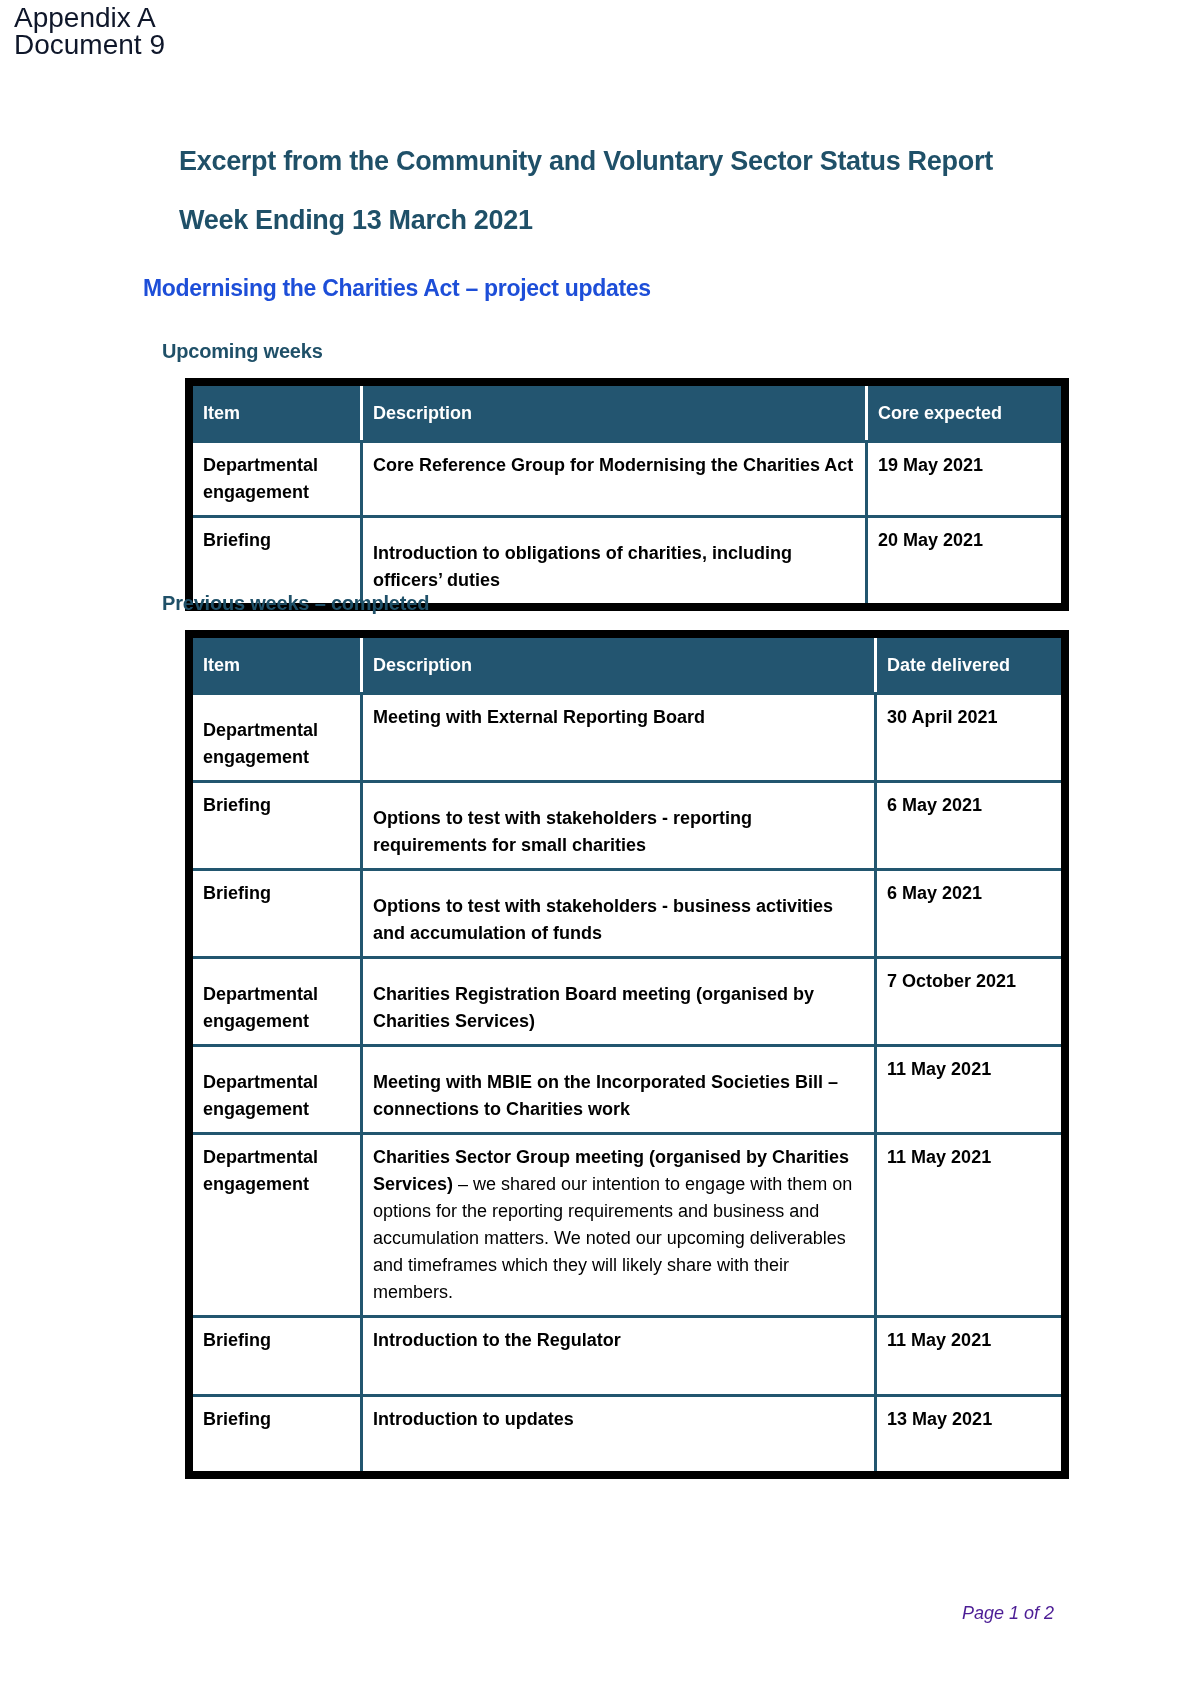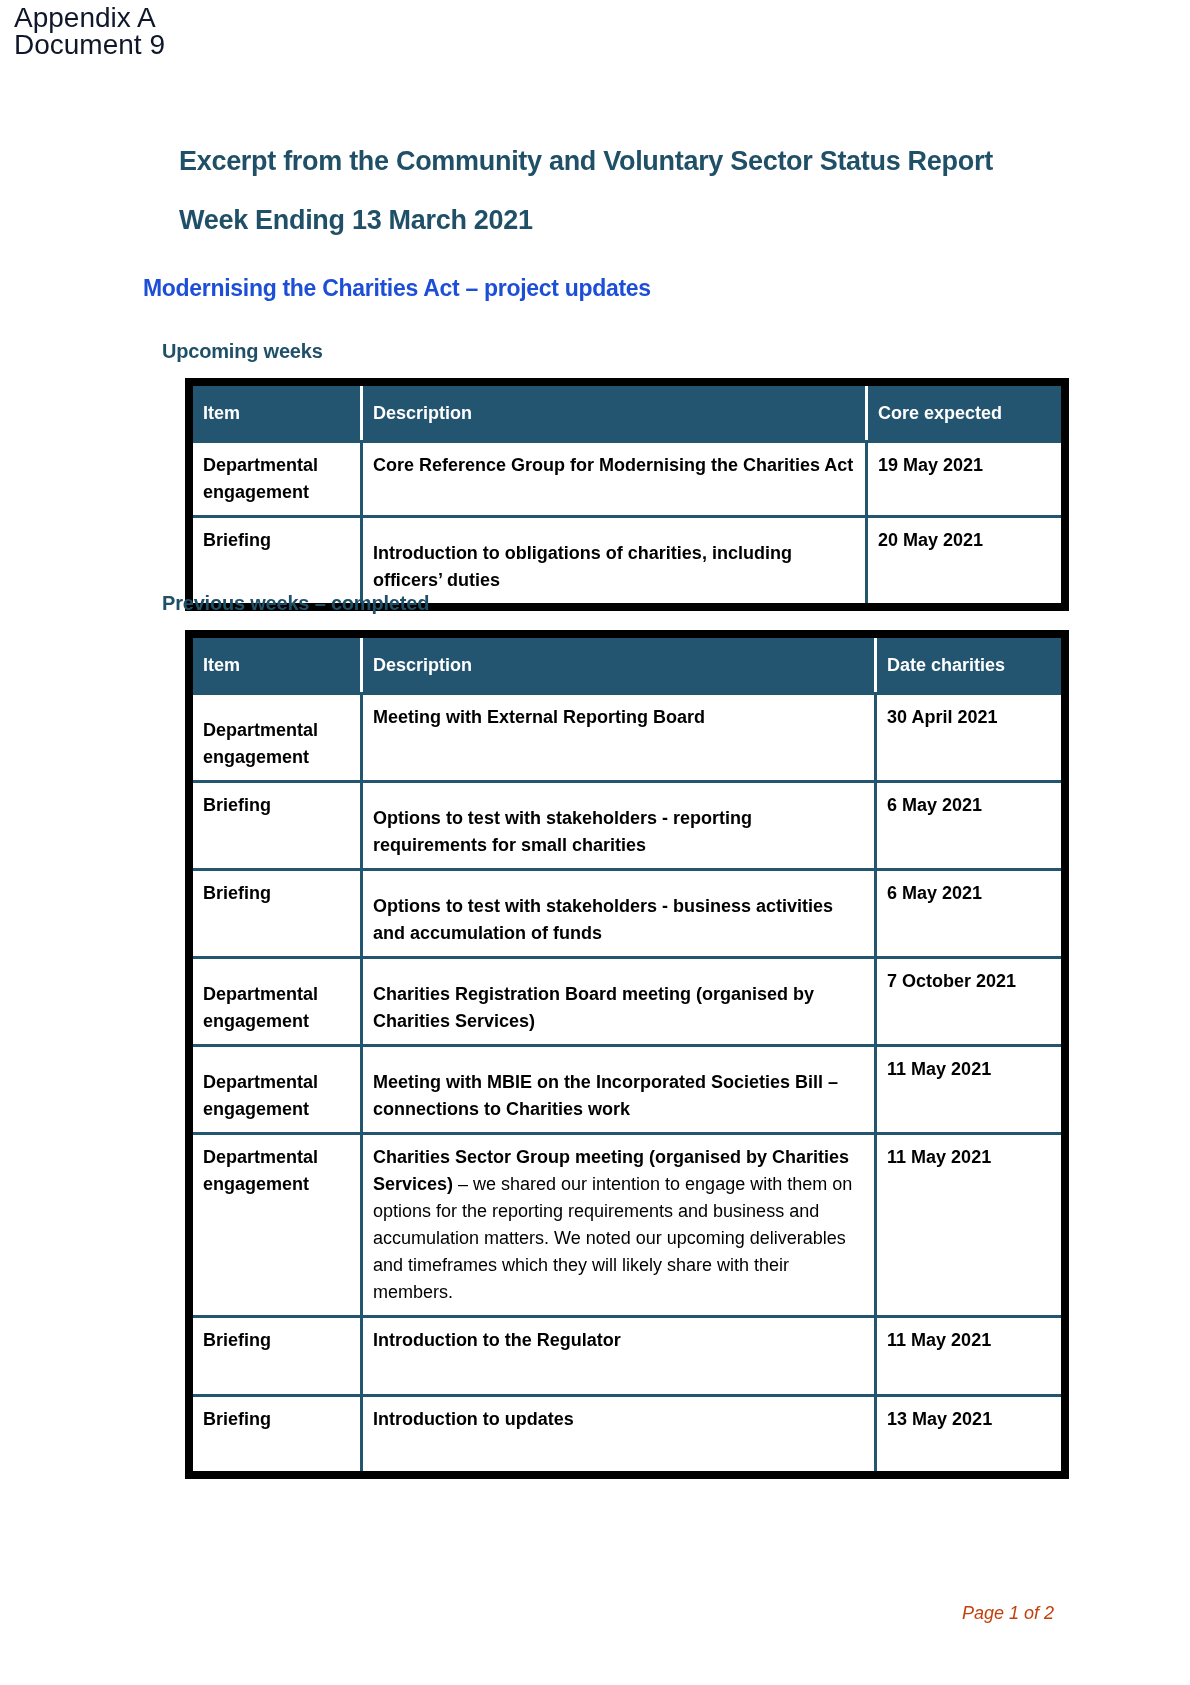--- a/index.html
+++ b/index.html
@@ -37,21 +37,21 @@
   }
   .tbl th:first-child { border-left: none; }
   .tbl td {
     border: 3px solid #22566f; padding: 9px 10px; vertical-align: top;
     font-weight: bold; line-height: 27px;
   }
   .tbl td .reg { font-weight: normal; }
   .tbl td.pad-top { padding-top: 22px; }
   .footer {
     position: absolute; left: 962px; top: 1603px;
-    font-family: "Liberation Sans", sans-serif; font-style: italic; font-size: 18px; color: #c2410c;
+    font-family: "Liberation Sans", sans-serif; font-style: italic; font-size: 18px; color: #4c1d95;
   }
 </style>
 </head>
 <body>
 
 <div class="appendix">
   <div>Appendix A</div>
   <div>Document 9</div>
 </div>
 
@@ -93,21 +93,21 @@
 <table class="tbl" style="top:630px;">
   <colgroup>
       <col style="width:172px">
       <col style="width:513px">
       <col style="width:189px">
     </colgroup>
   <thead>
     <tr>
       <th>Item</th>
       <th>Description</th>
-      <th>Date charities</th>
+      <th>Date delivered</th>
     </tr>
   </thead>
   <tbody>
     <tr style="height:80px;">
       <td class="pad-top">Departmental engagement</td>
       <td>Meeting with External Reporting Board</td>
       <td>30 April 2021</td>
     </tr>
     <tr style="height:79px;">
       <td>Briefing</td>

